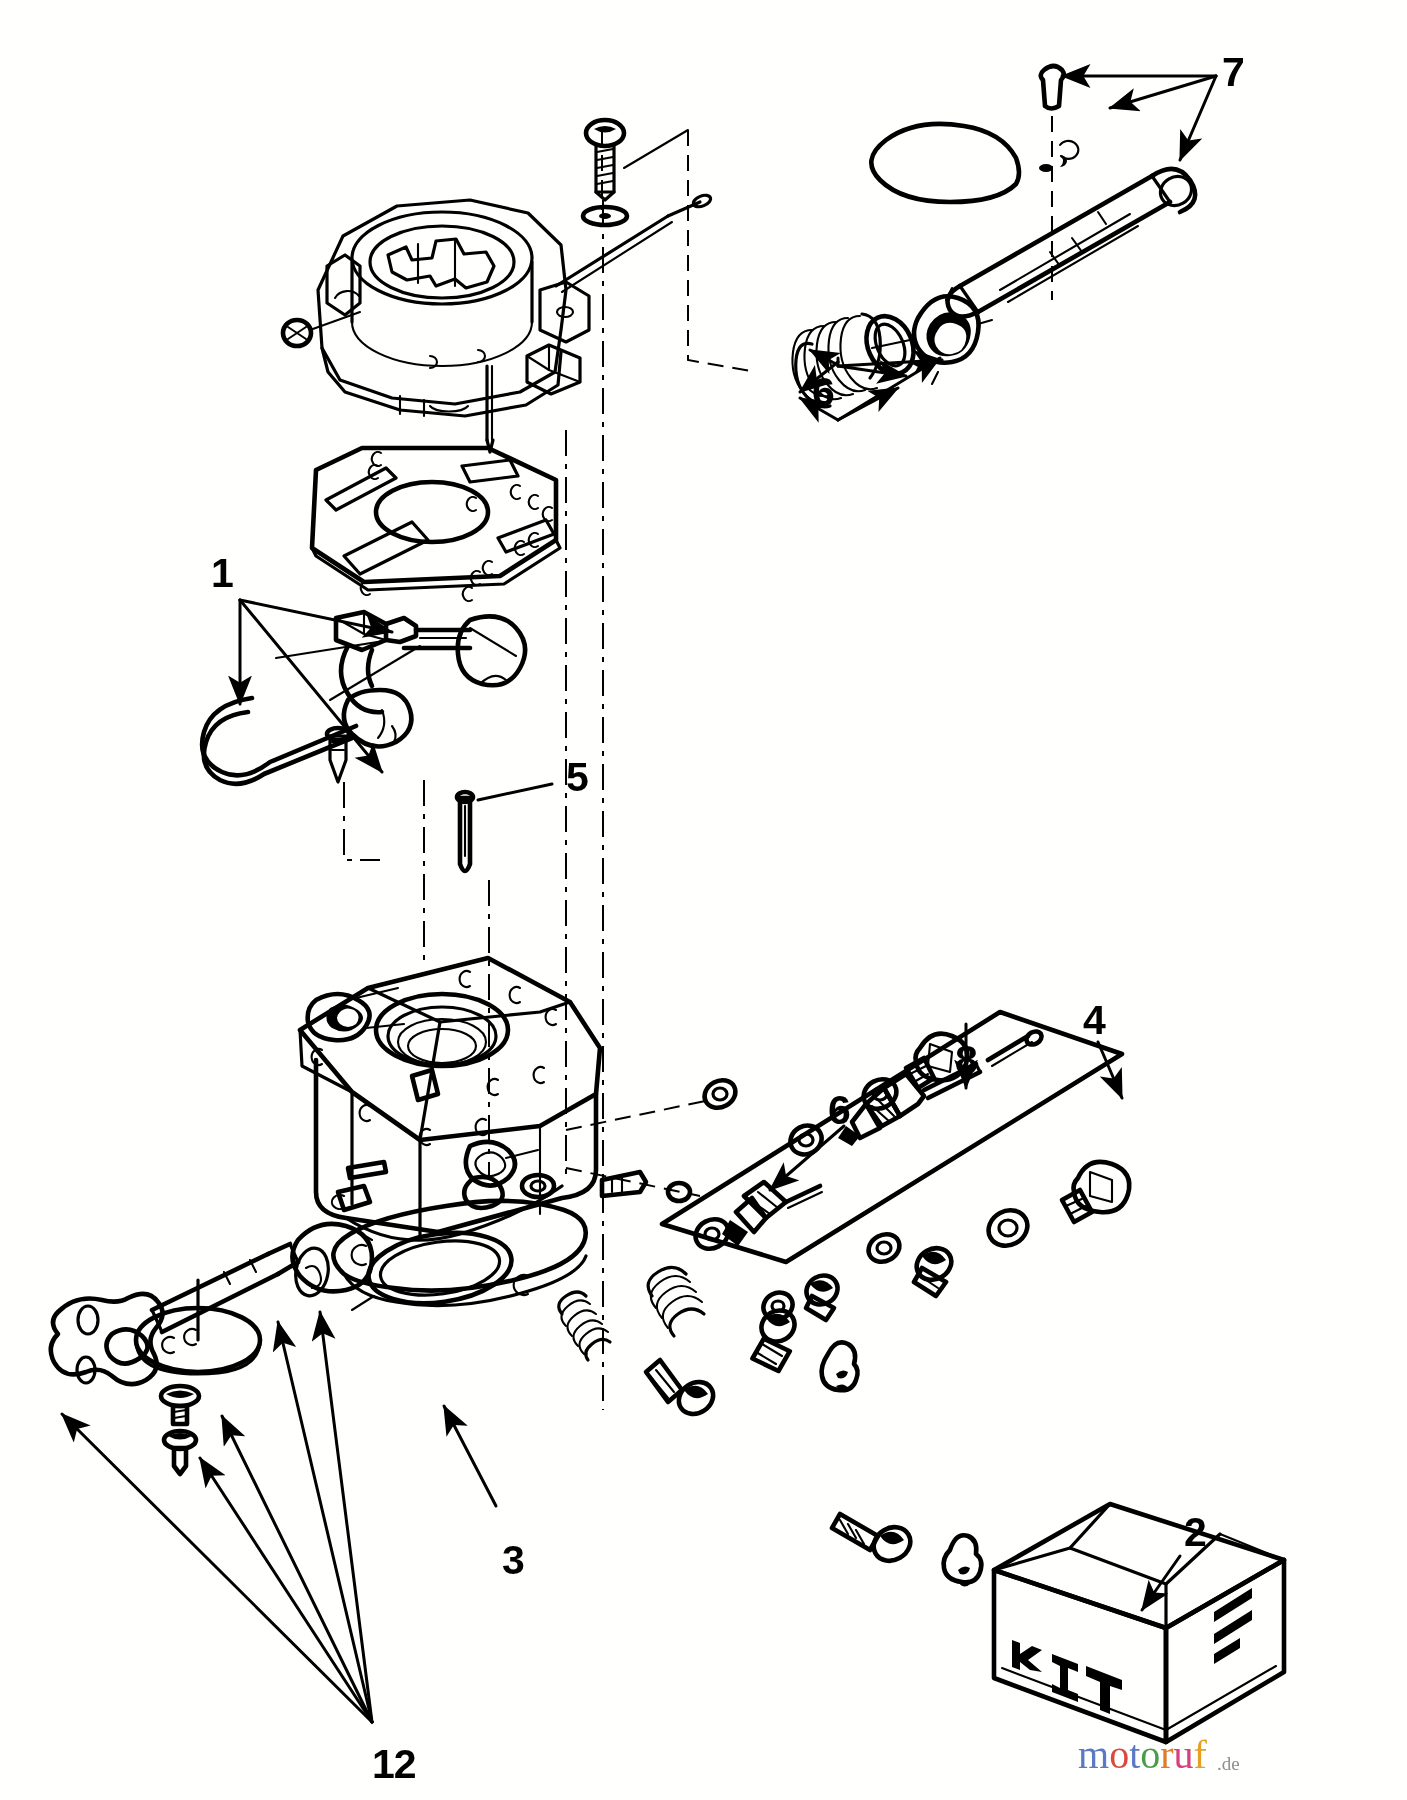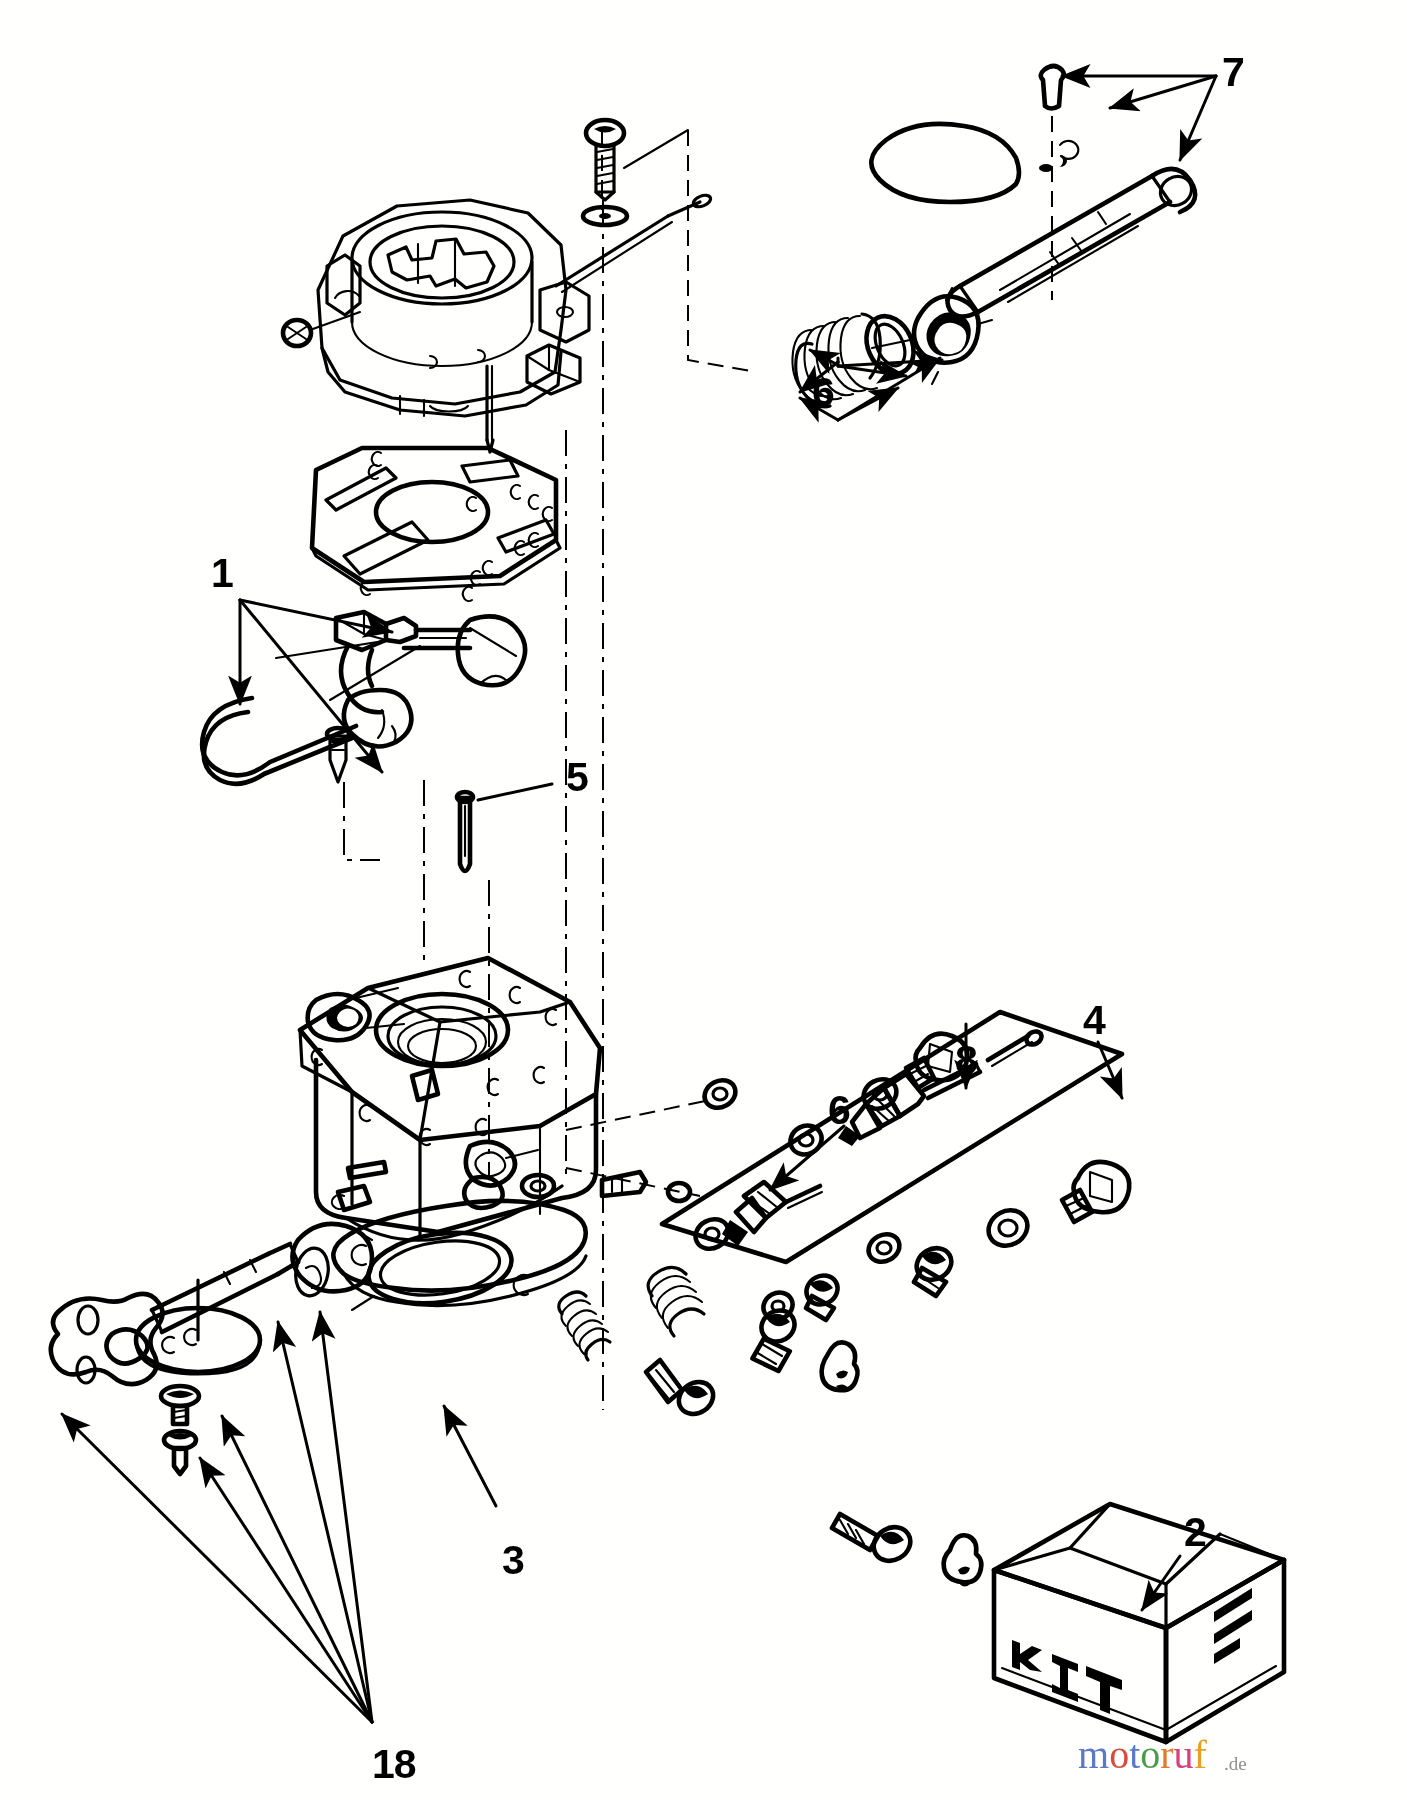--- a/index.html
+++ b/index.html
@@ -44,21 +44,21 @@
     white-space: nowrap;
     user-select: none;
   }
   .wm span { display: inline-block; }
   .wm .suffix {
     font-size: 19px;
     color: #8e8e8e;
     vertical-align: baseline;
     position: relative;
     top: 2px;
-    margin-left: 17px;
+    margin-left: 10px;
   }
 </style>
 </head>
 <body>
 
 <div id="page">
 
   <svg id="diagram-svg" viewBox="0 0 1407 1800" xmlns="http://www.w3.org/2000/svg">
     <defs>
       <style>
@@ -613,19 +613,19 @@
 
   <div class="callout-num" style="left:1222px; top:52px;">7</div>
   <div class="callout-num" style="left:812px; top:372px;">6</div>
   <div class="callout-num" style="left:211px; top:553px;">1</div>
   <div class="callout-num" style="left:566px; top:757px;">5</div>
   <div class="callout-num" style="left:1083px; top:1000px;">4</div>
   <div class="callout-num" style="left:955px; top:1040px;">8</div>
   <div class="callout-num" style="left:828px; top:1090px;">6</div>
   <div class="callout-num" style="left:502px; top:1540px;">3</div>
   <div class="callout-num" style="left:1184px; top:1512px;">2</div>
-  <div class="callout-num" style="left:372px; top:1744px;">18</div>
+  <div class="callout-num" style="left:372px; top:1744px;">12</div>
 
   <div class="wm">
     <span style="color: rgb(91, 121, 196);">m</span><span style="color: rgb(216, 74, 62);">o</span><span style="color: rgb(91, 121, 196);">t</span><span style="color: rgb(74, 156, 74);">o</span><span style="color: rgb(224, 123, 42);">r</span><span style="color: rgb(212, 65, 126);">u</span><span style="color: rgb(232, 160, 32);">f</span><span class="suffix" style="color: rgb(142, 142, 142);">.de</span>
   </div>
 
 </div>
 
 </body></html>

